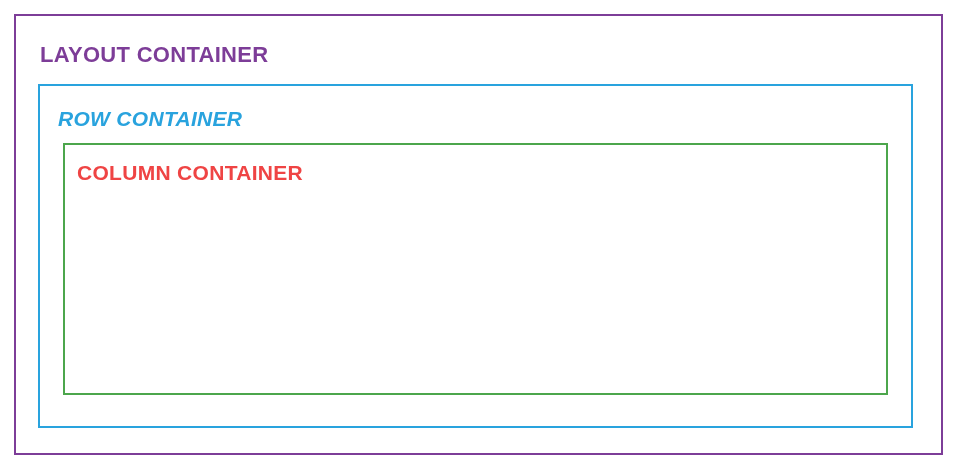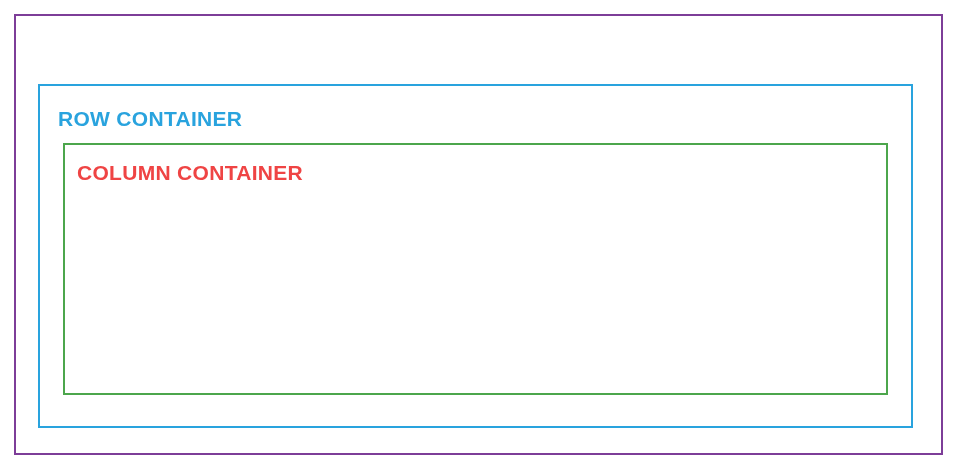--- a/index.html
+++ b/index.html
@@ -49,34 +49,36 @@
   }
   .layout-label {
     left: 24px;
     top: 26px;
     font-size: 22px;
   }
   .row-label {
     left: 18px;
     top: 21px;
     font-size: 21px;
+    font-style: italic;
   }
   .column-label {
     left: 12px;
     top: 16px;
     font-size: 21px;
   }
 </style>
 </head>
 <body>
 
 <div class="canvas">
 
   <div class="box layout-box" style="border-color: rgb(125, 61, 152);">
 
+    <div class="box-label layout-label" style="color: rgb(125, 61, 152);">LAYOUT CONTAINER</div>
 
     <div class="box row-box" style="border-color: rgb(41, 163, 222);">
 
       <div class="box-label row-label" style="color: rgb(41, 163, 222);">ROW CONTAINER</div>
 
       <div class="box column-box" style="border-color: rgb(76, 166, 76);">
 
         <div class="box-label column-label" style="color: #ef4444;">COLUMN CONTAINER</div>
 
       </div>

